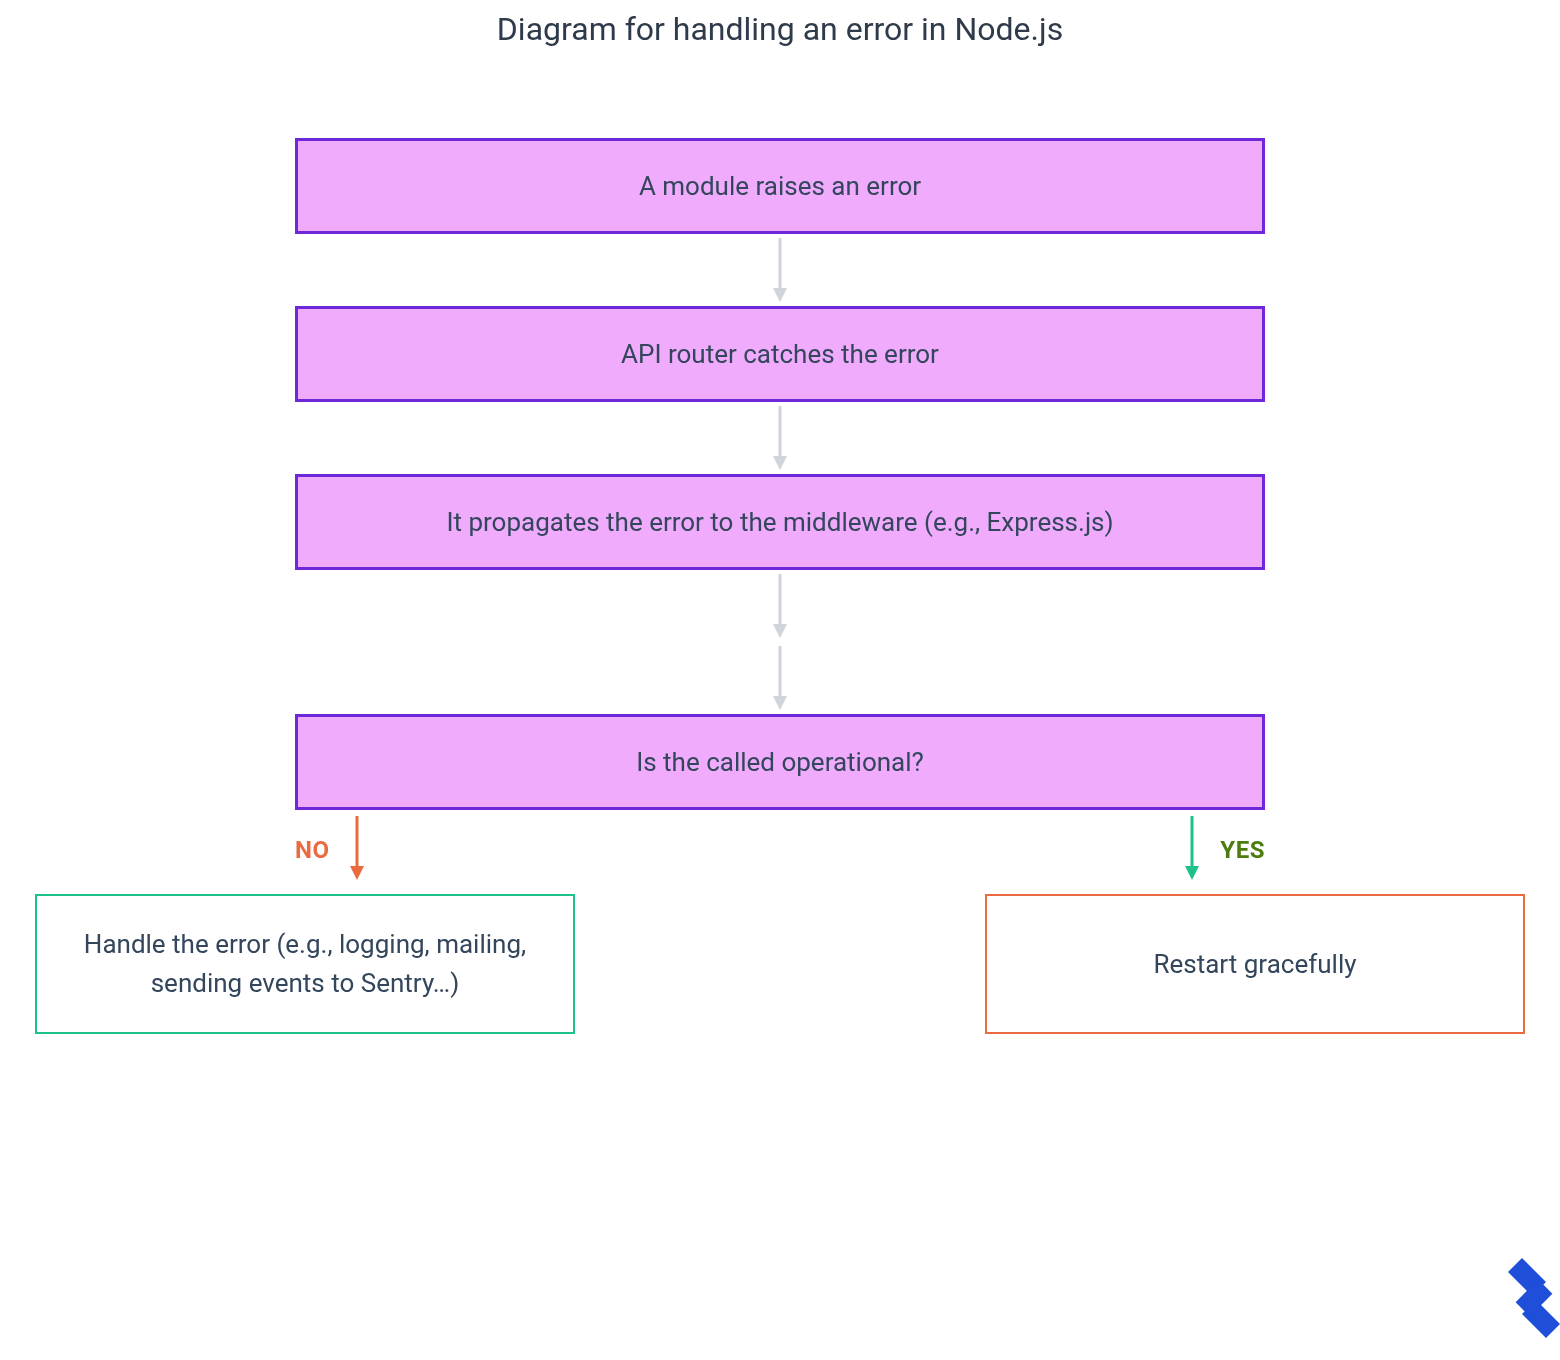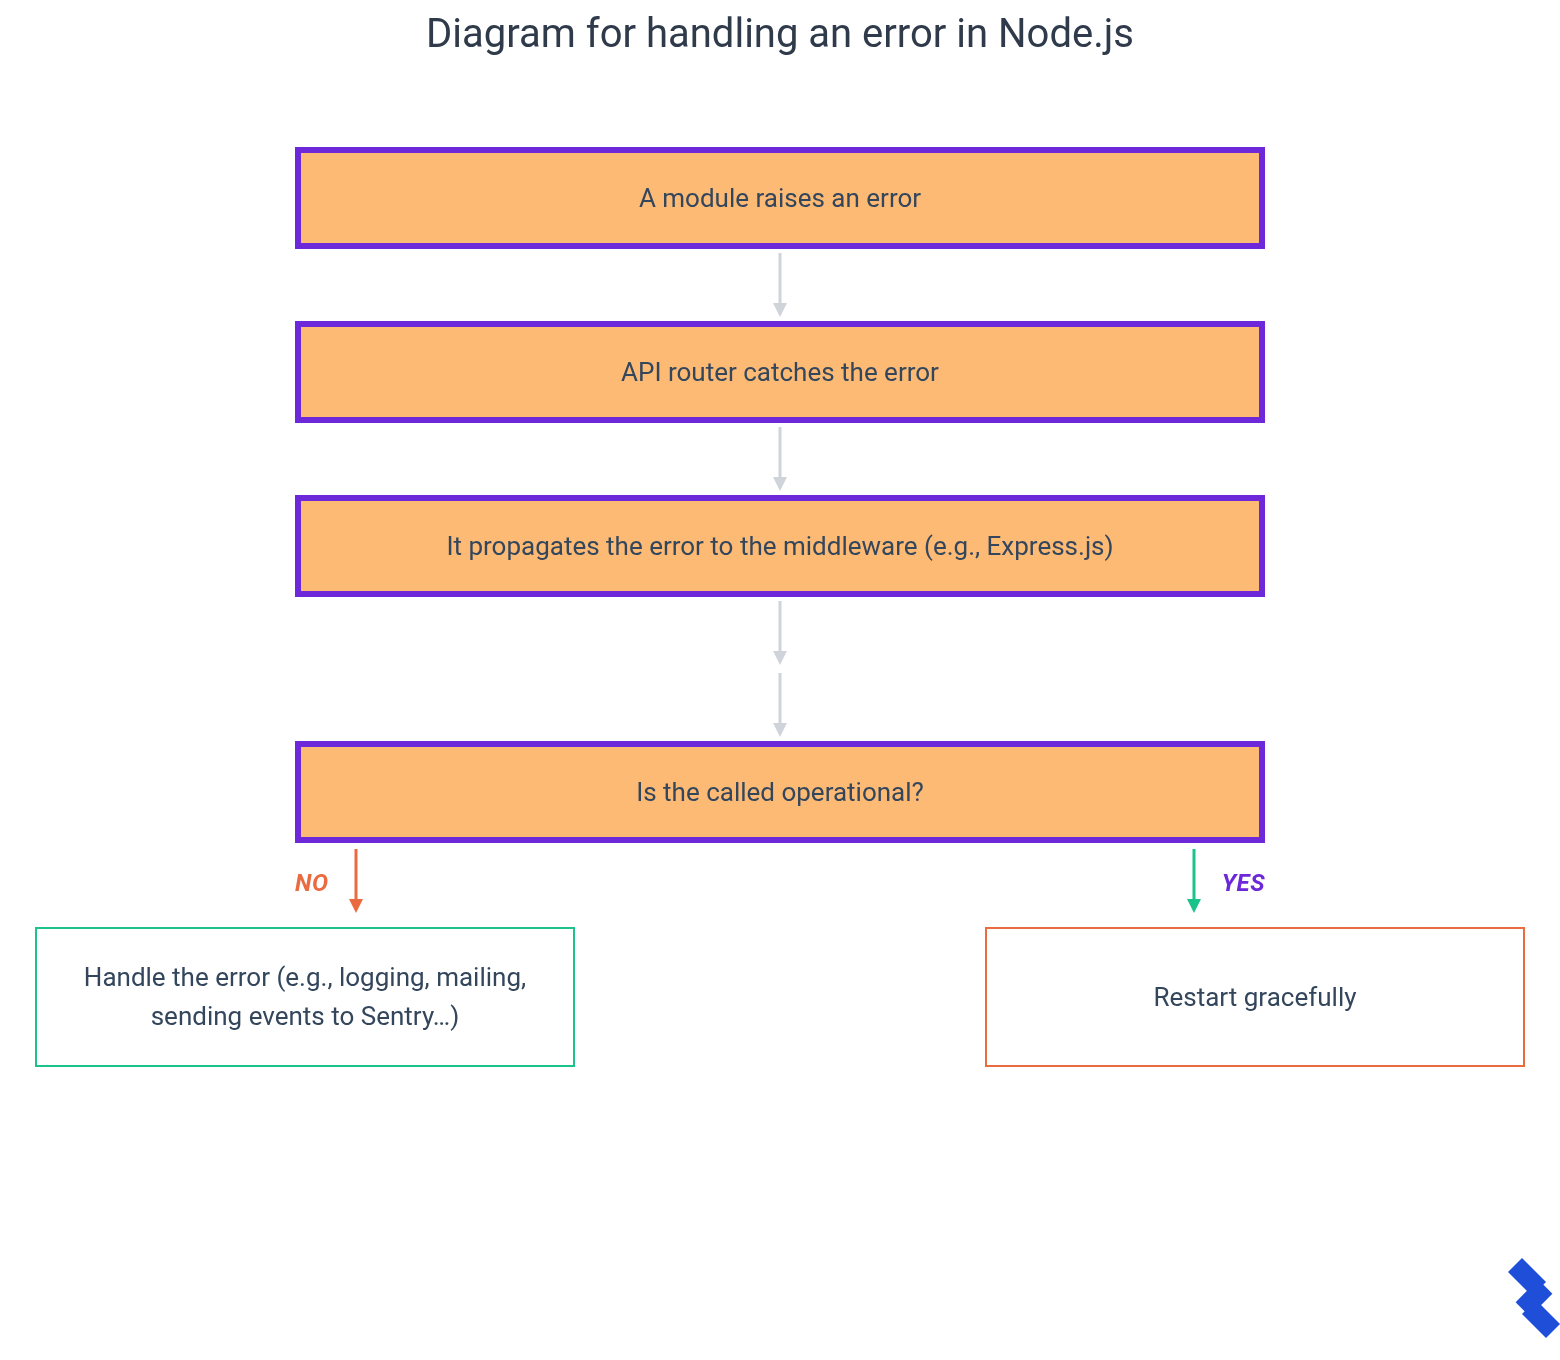--- a/index.html
+++ b/index.html
@@ -7,35 +7,35 @@
     width: 1560px;
     height: 1360px;
     background: #ffffff;
     font-family: -apple-system, BlinkMacSystemFont, "Segoe UI", Roboto, Helvetica, Arial, sans-serif;
     color: #2f3a4a;
     position: relative;
     overflow: hidden;
   }
   .title {
     text-align: center;
-    font-size: 40px;
+    font-size: 32px;
     font-weight: 400;
     padding-top: 10px;
     color: #2f3a4a;
   }
   .flow {
     display: flex;
     flex-direction: column;
     align-items: center;
     margin-top: 90px;
   }
   .box {
     width: 970px;
-    border: 6px solid #6d28d9;
-    background: #fdba74;
+    border: 3px solid #6d28d9;
+    background: #f0abfc;
     display: flex;
     align-items: center;
     justify-content: center;
     text-align: center;
     font-size: 26px;
     color: #33465c;
     padding: 30px 20px;
   }
   .arrow-down {
     height: 72px;
@@ -46,35 +46,34 @@
   .branches {
     width: 970px;
     display: flex;
     flex-direction: row;
     justify-content: space-between;
   }
   .branch {
     display: flex;
     flex-direction: column;
     align-items: center;
-    font-style: italic;
   }
   .branch .arrow-row {
     display: flex;
     align-items: center;
     gap: 18px;
     height: 80px;
   }
   .branch-label {
     font-size: 24px;
     font-weight: 700;
     letter-spacing: 0.5px;
   }
   .branch-label.no  { color: #ea6b40; }
-  .branch-label.yes { color: #6d28d9; }
+  .branch-label.yes { color: #4d7c0f; }
   .wide-row {
     width: 1490px;
     display: flex;
     justify-content: space-between;
     margin-top: 4px;
   }
   .result-box {
     width: 540px;
     height: 140px;
     border: 2px solid;

